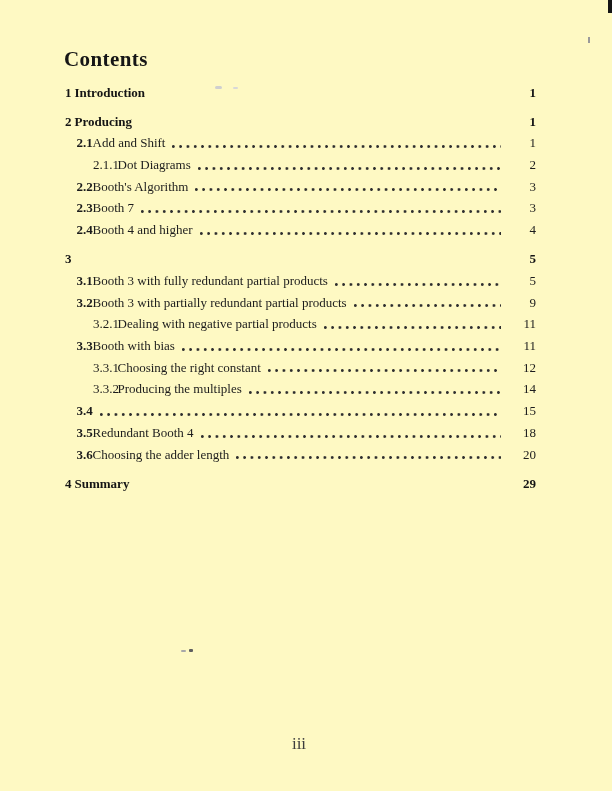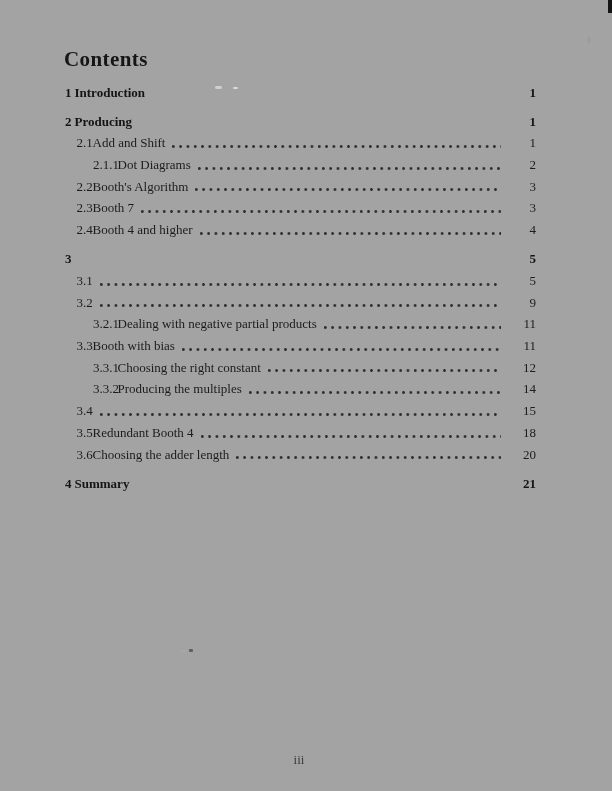--- a/index.html
+++ b/index.html
@@ -4,21 +4,21 @@
 <style>
   html, body { margin: 0; padding: 0; }
   body {
     width: 612px; height: 791px;
     background: #ffffff;
     font-family: "Liberation Serif", serif;
   }
   .page {
     position: relative;
     width: 612px; height: 791px;
-    background: #a3a3a3;
+    background: #fef9c3;
     color: #1b1b1b;
     overflow: hidden;
   }
 
   .contents-title {
     position: absolute;
     left: 64px; top: 47px;
     margin: 0;
     font-size: 21px;
     font-weight: 700;
@@ -37,43 +37,43 @@
     height: 21.7px;
     line-height: 21.7px;
     font-size: 13px;
     white-space: nowrap;
     color: #1c1c1c;
   }
   .lvl-chapter { font-weight: 700; margin-top: 7.5px; color: #151515; }
   .num { flex: none; }
   .lvl-chapter .num { width: 9.5px; }
   .lvl-section { padding-left: 11.5px; }
-  .lvl-section .num { width: 16px; }
+  .lvl-section .num { width: 16px; font-weight: bold; }
   .lvl-subsection { padding-left: 28px; }
   .lvl-subsection .num { width: 24.5px; }
   .title { flex: none; }
   .dots {
     flex: 1 1 auto;
     align-self: flex-end;
     height: 3px;
     margin: 0 9px 6px 7px;
     background-image: radial-gradient(circle at 1.3px 1.5px, #2e2e2e 1.05px, rgba(0,0,0,0) 1.7px);
     background-size: 7.3px 3px;
     background-repeat: repeat-x;
     background-position: left bottom;
   }
   .lvl-chapter .dots { background-image: none; }
   .page-num { flex: none; width: 26px; text-align: right; }
 
   .footer-page-num {
     position: absolute;
-    left: 284px; top: 752px;
+    left: 284px; top: 734px;
     width: 30px;
     text-align: center;
-    font-size: 13px;
+    font-size: 17px;
     color: #3d3d3d;
   }
 
   
   .corner-mark { position: absolute; right: 0; top: 0; width: 4px; height: 13px; background: #151515; }
   .tick-mark   { position: absolute; left: 588px; top: 37px; width: 2px; height: 6px; background: #9a9a9a; }
   .smudge-a    { position: absolute; left: 215px; top: 86px; width: 7px; height: 3px; background: #cfcfcf; border-radius: 2px; }
   .smudge-b    { position: absolute; left: 233px; top: 87px; width: 5px; height: 2px; background: #d8d8d8; border-radius: 2px; }
   .speck-a     { position: absolute; left: 181px; top: 650px; width: 5px; height: 2px; background: #a8a8a8; border-radius: 1px; }
   .speck-b     { position: absolute; left: 189px; top: 649px; width: 4px; height: 3px; background: #5f5f5f; border-radius: 1px; }
@@ -135,25 +135,27 @@
     <span class="dots"></span>
     <span class="page-num">4</span>
   </div>
       <div class="row lvl-chapter">
     <span class="num">3</span>
     <span class="dots"></span>
     <span class="page-num">5</span>
   </div>
       <div class="row lvl-section">
     <span class="num">3.1</span>
+    <span class="title">Booth 3 with fully redundant partial products</span>
     <span class="dots"></span>
     <span class="page-num">5</span>
   </div>
       <div class="row lvl-section">
     <span class="num">3.2</span>
+    <span class="title">Booth 3 with partially redundant partial products</span>
     <span class="dots"></span>
     <span class="page-num">9</span>
   </div>
       <div class="row lvl-subsection">
     <span class="num">3.2.1</span>
     <span class="title">Dealing with negative partial products</span>
     <span class="dots"></span>
     <span class="page-num">11</span>
   </div>
       <div class="row lvl-section">
@@ -188,18 +190,18 @@
       <div class="row lvl-section">
     <span class="num">3.6</span>
     <span class="title">Choosing the adder length</span>
     <span class="dots"></span>
     <span class="page-num">20</span>
   </div>
       <div class="row lvl-chapter">
     <span class="num">4</span>
     <span class="title">Summary</span>
     <span class="dots"></span>
-    <span class="page-num">21</span>
+    <span class="page-num">29</span>
   </div>
     </div>
 
   <div class="footer-page-num">iii</div>
 </div>
 
 </body></html>

